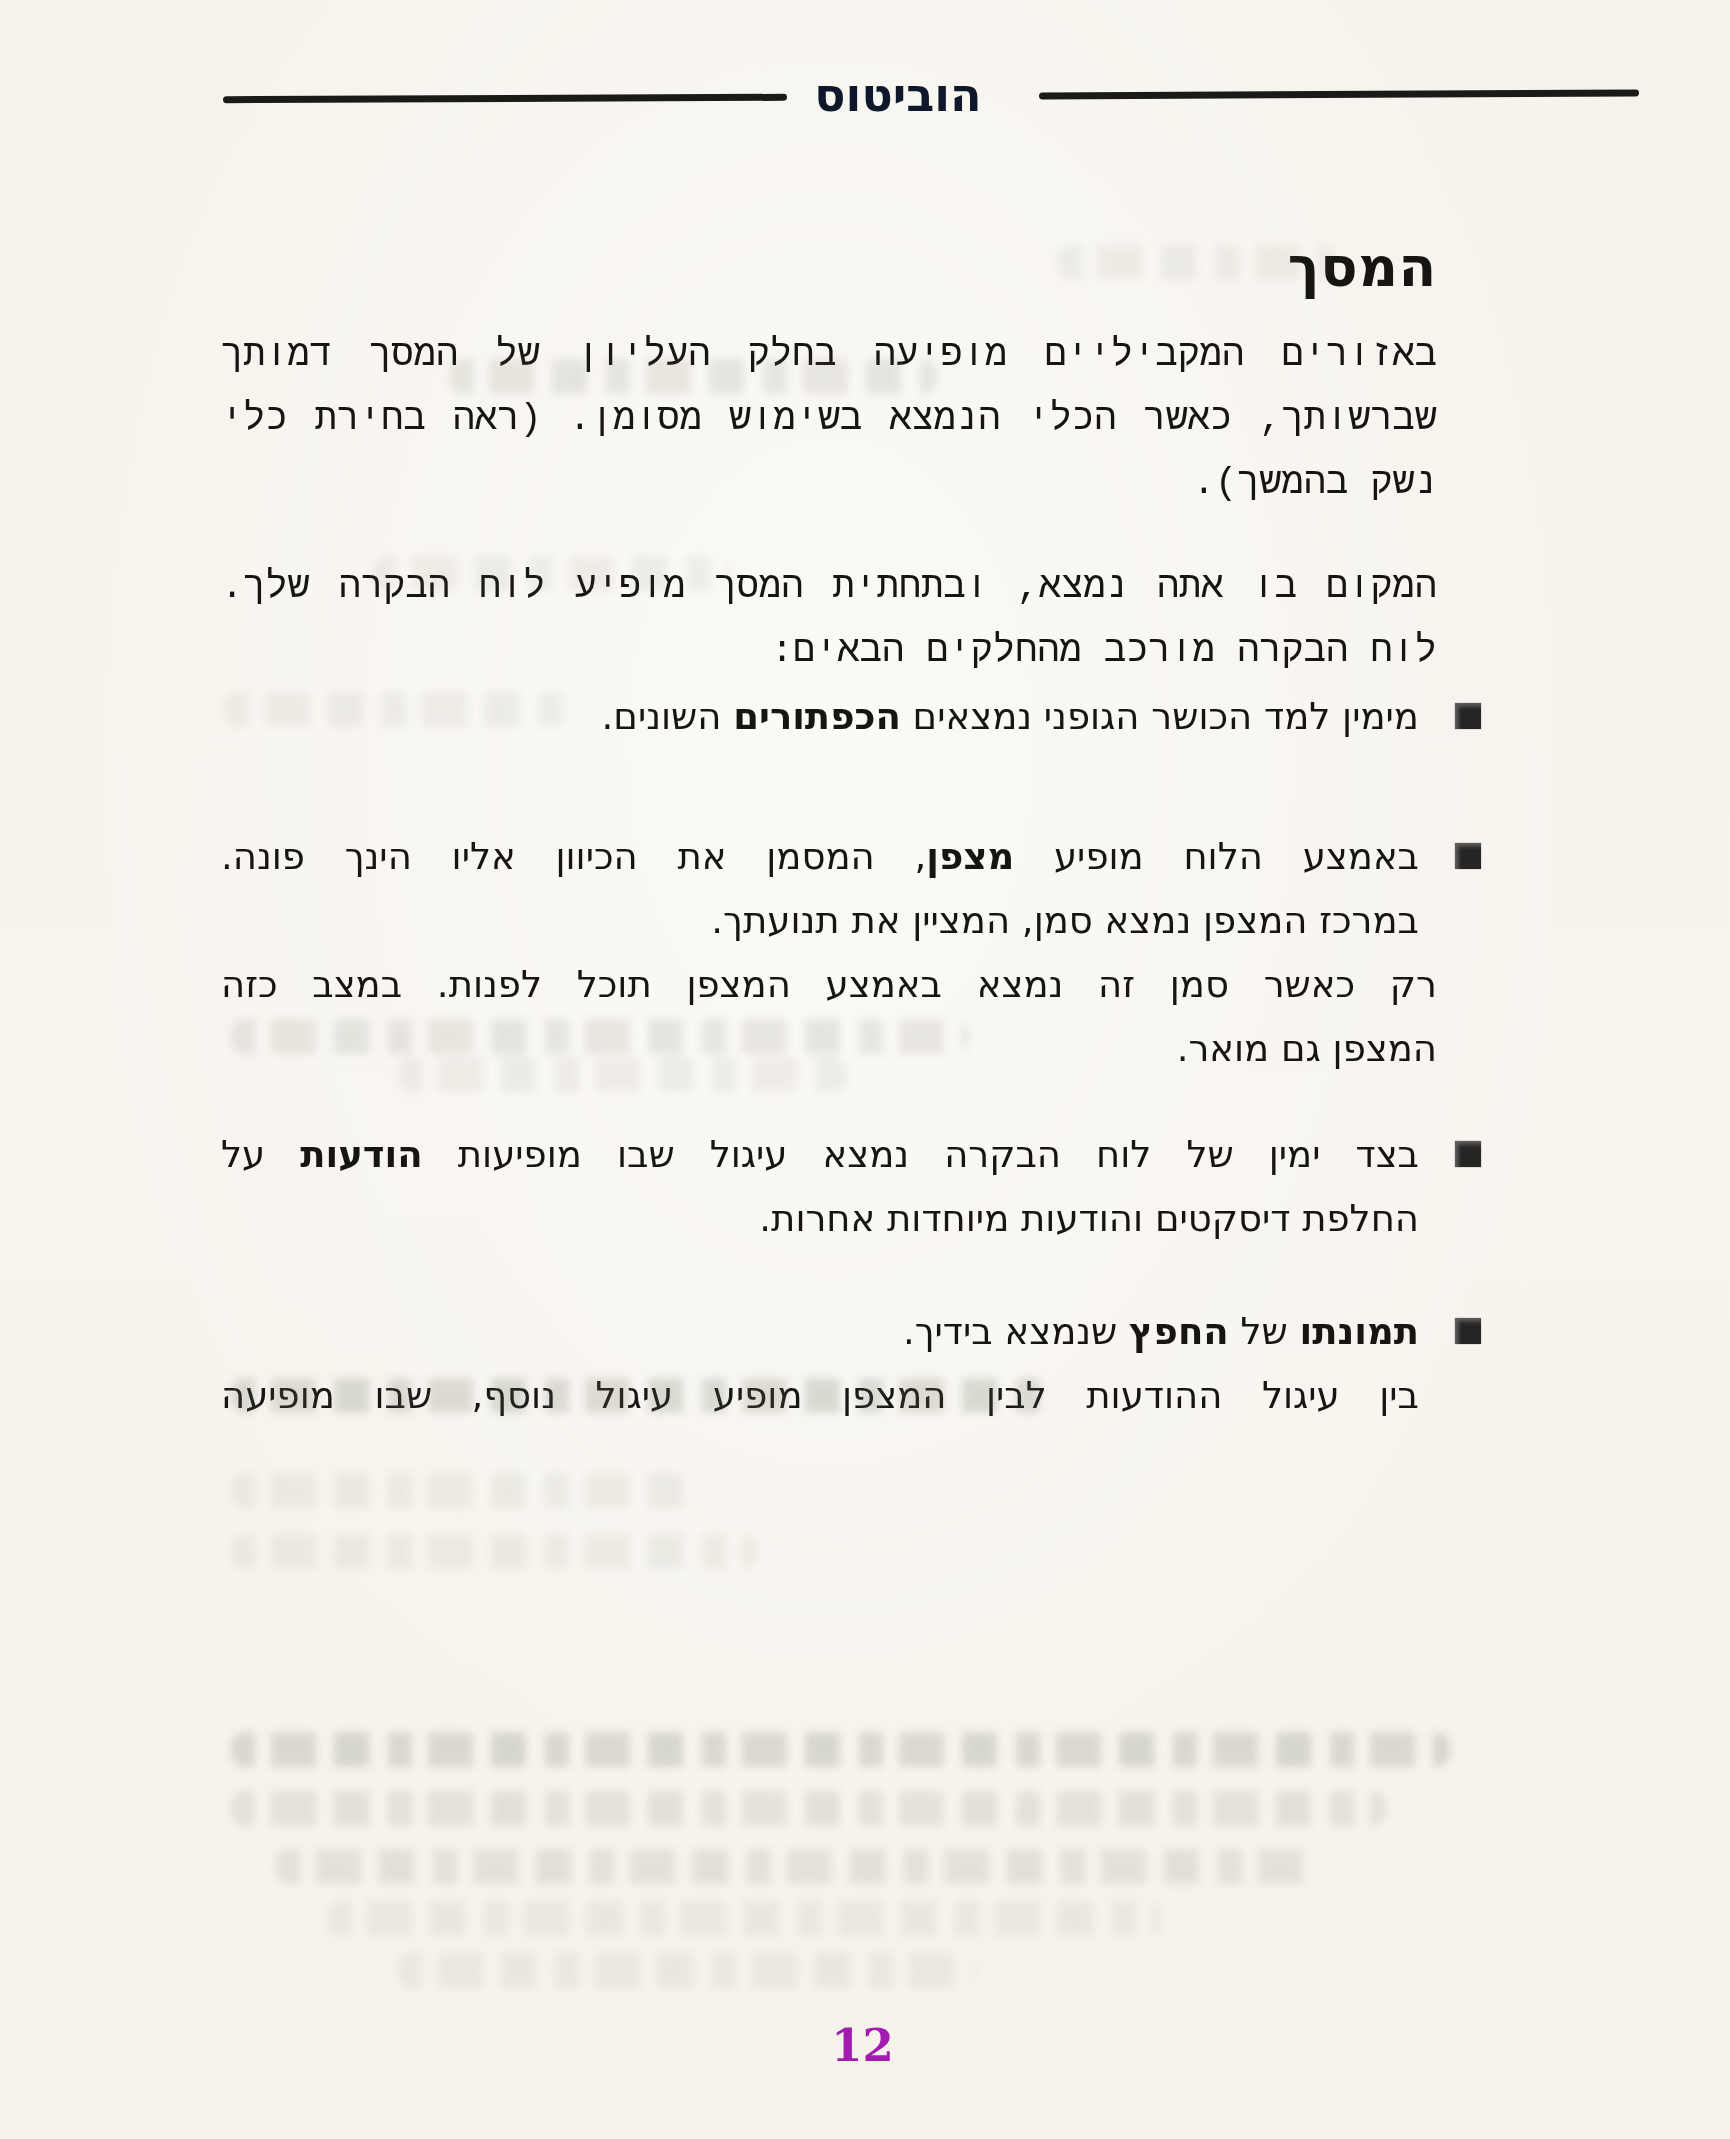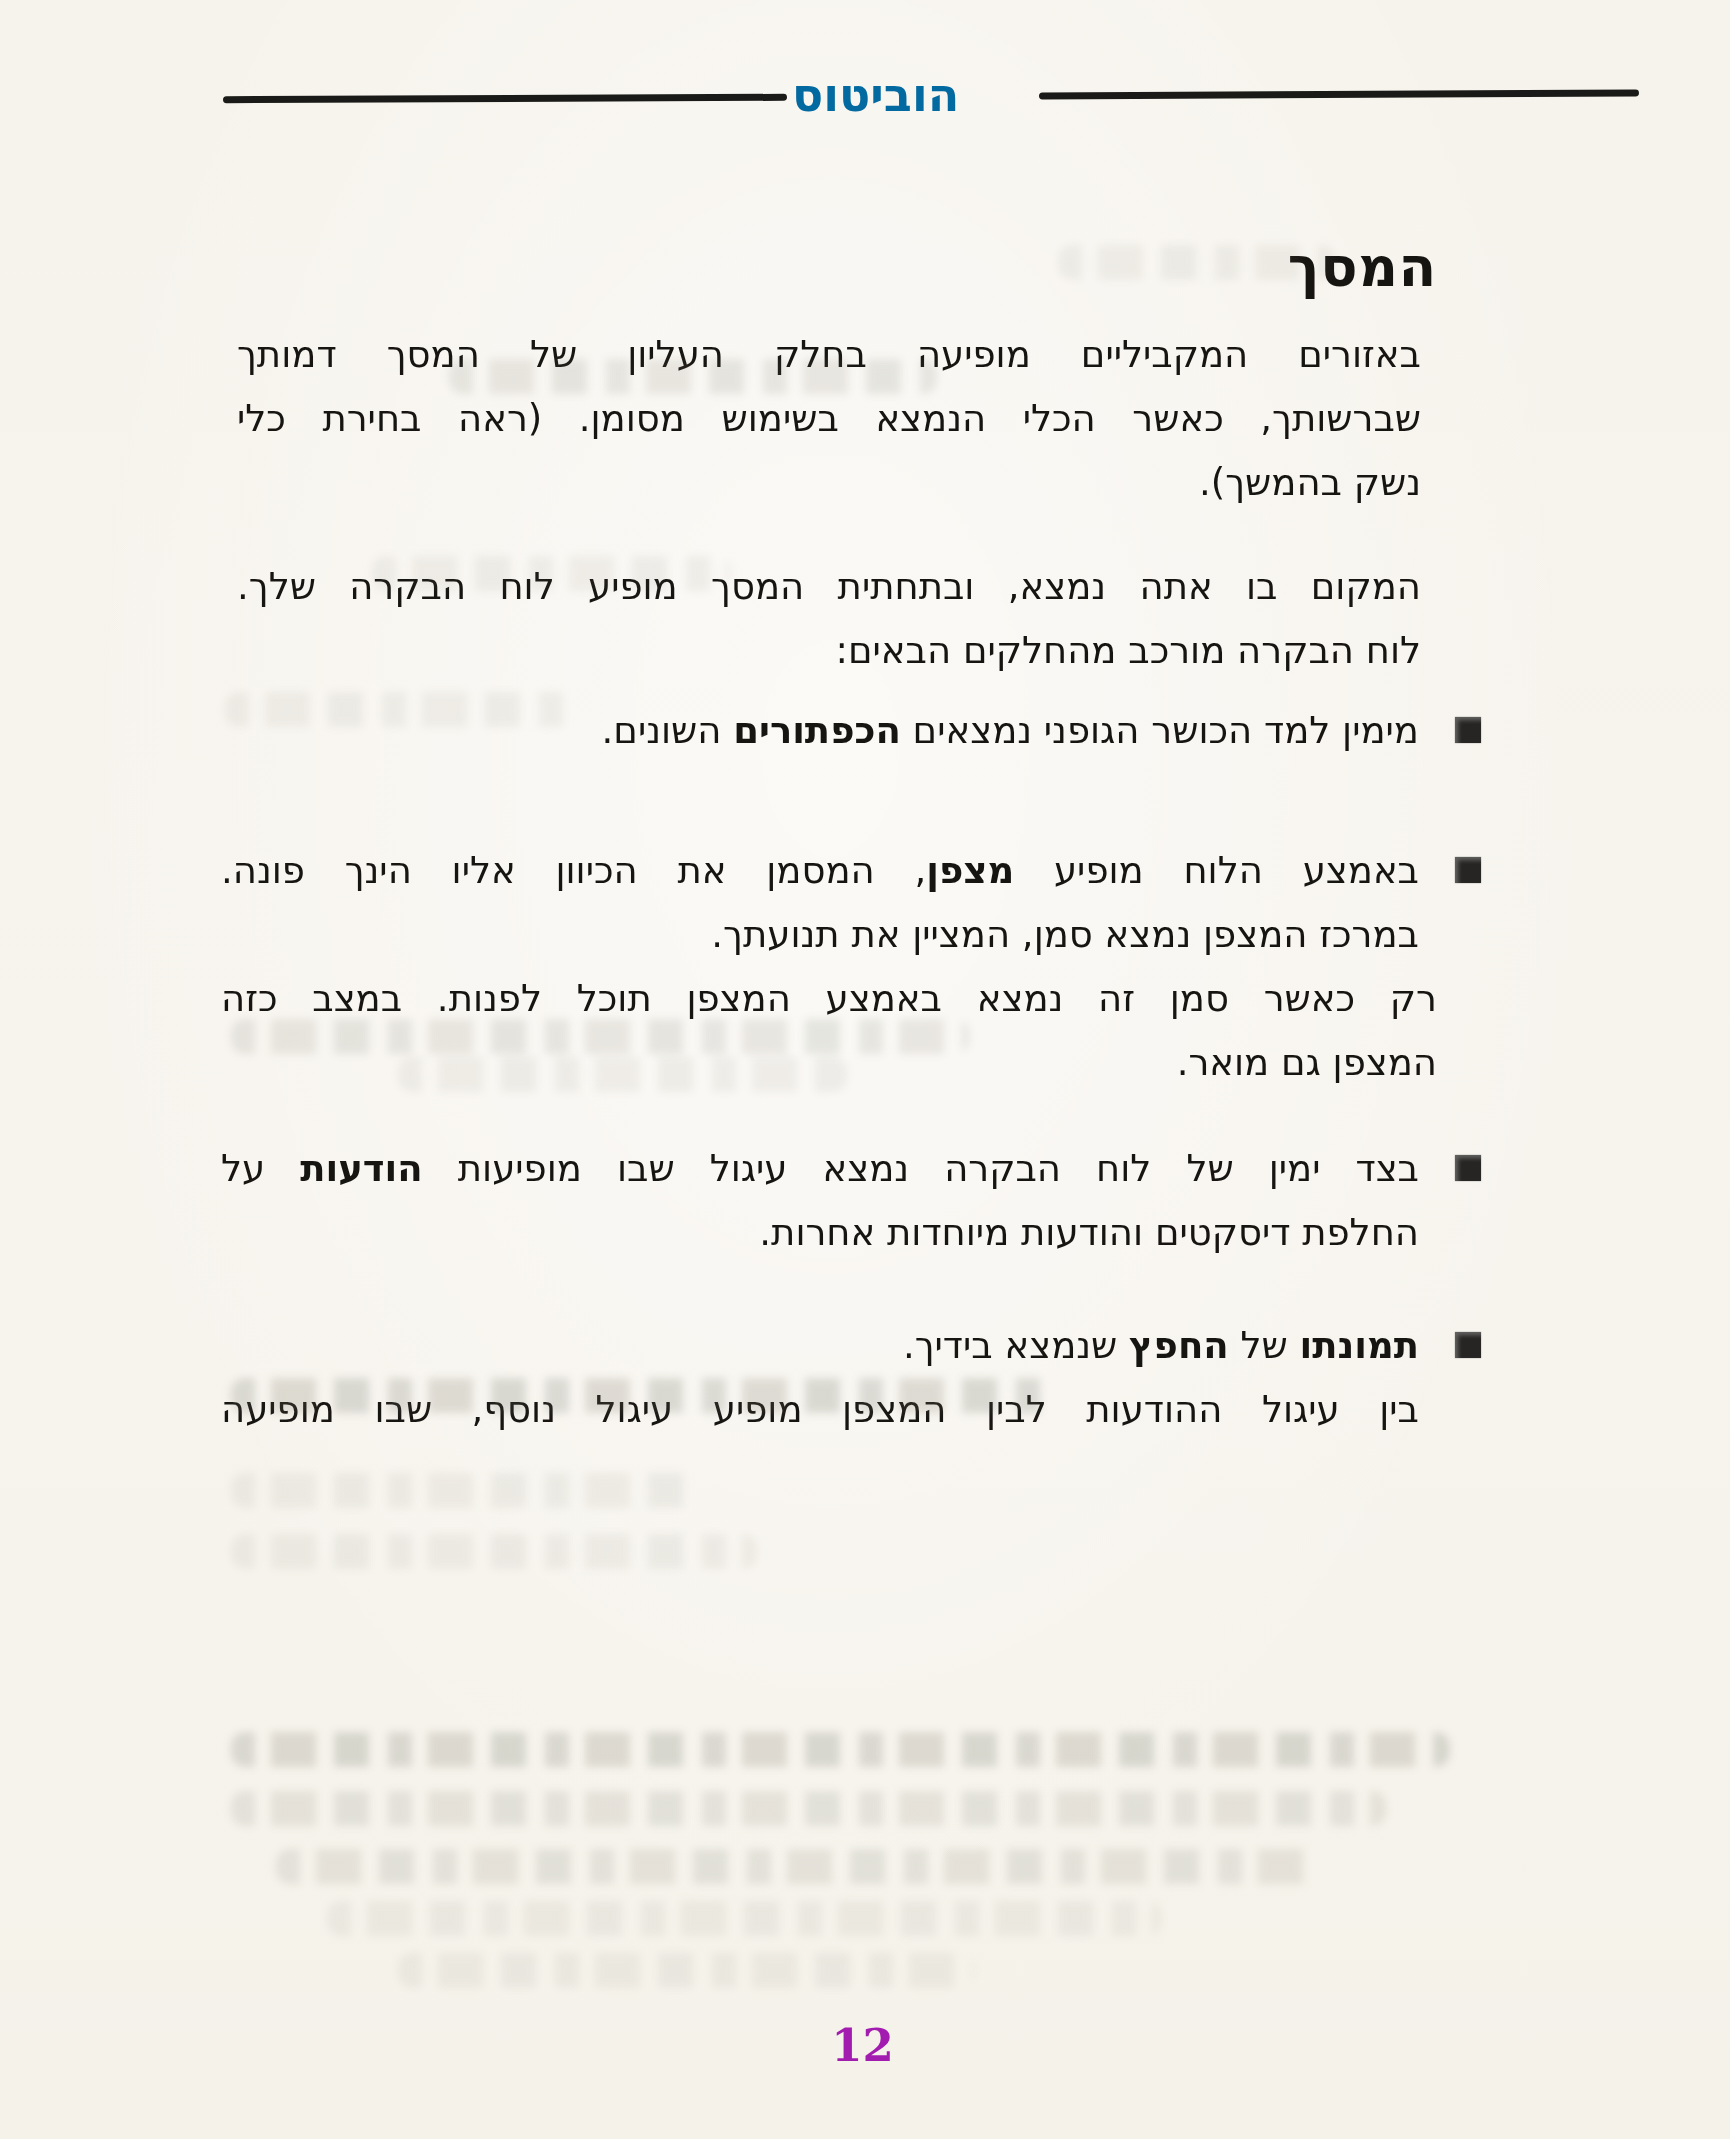--- a/index.html
+++ b/index.html
@@ -11,30 +11,30 @@
     font-family:"DejaVu Sans", sans-serif;
     color:#171512;
     direction:rtl;
   }
   
   .header{position:absolute;top:64px;left:0;right:0;height:71px;}
   .rule{position:absolute;height:7px;background:#1a1a18;border-radius:3.8px;}
   .rule-left{left:223px;width:564px;top:31px;transform:rotate(-0.25deg);}
   .rule-right{left:1039px;width:600px;top:27px;transform:rotate(-0.3deg);}
   .header-title{
-    position:absolute;left:792px;top:3.8px;width:212px;text-align:left;
-    font-weight:bold;font-size:46px;line-height:1.2;color:#0369a1;
+    position:absolute;left:792px;top:3.8px;width:212px;text-align:center;
+    font-weight:bold;font-size:46px;line-height:1.2;color:#0f172a;
   }
   
   .main{position:absolute;top:239px;right:293px;left:221px;}
   .heading{font-size:55px;font-weight:bold;margin:0 0 26px 0;line-height:1.05;letter-spacing:0.6px;}
   .line{font-size:37px;line-height:64px;text-align:right;white-space:normal;}
   .line.j{text-align:justify;text-align-last:justify;}
   .b{font-weight:bold;}
-  .para{margin:16px;}
+  .para{margin:0;font-family:Liberation Mono, monospace;}
   .para2{margin-top:40px;}
   
   .bullets{list-style:none;margin:2.6px 0 0 0;padding:0;}
   .bullets li{position:relative;padding-right:18px;}
   .bullets li:nth-child(2){margin-top:76px;}
   .bullets li:nth-child(3){margin-top:42px;}
   .bullets li:nth-child(4){margin-top:49px;}
   .bullets li:nth-child(5){margin-top:49px;}
   .marker{
     position:absolute;right:-44px;top:18px;width:26px;height:26px;

